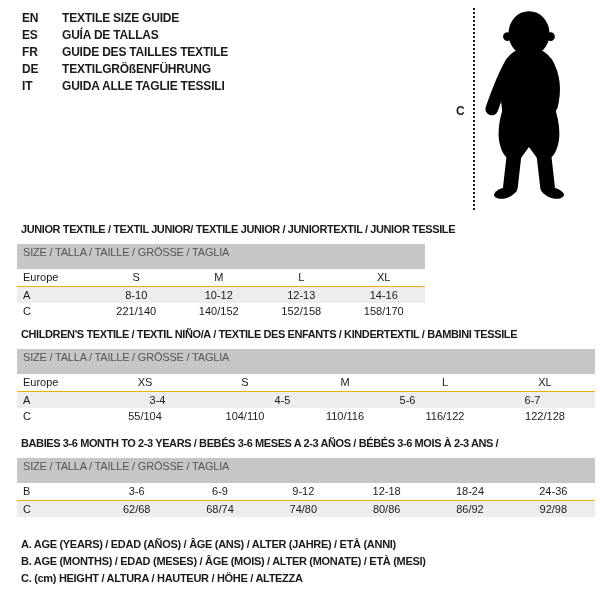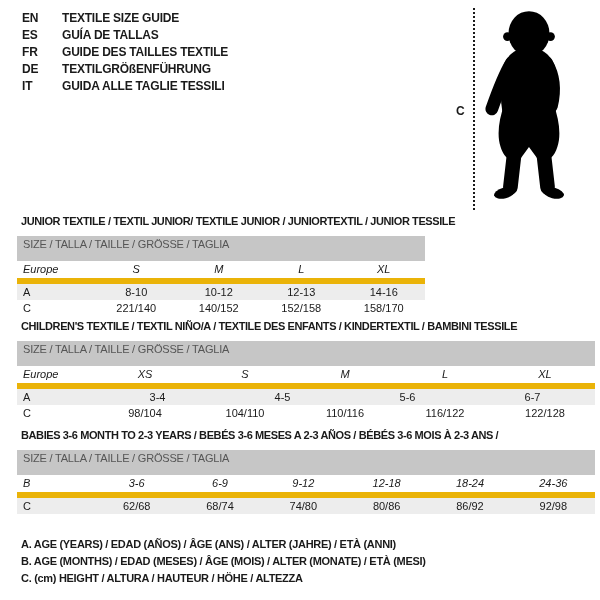--- a/index.html
+++ b/index.html
@@ -15,25 +15,25 @@
   .dotline{position:absolute;left:473px;top:8px;height:202px;border-left:2px dotted #1a1a1a;}
   .figlabel{position:absolute;left:456px;top:104px;font-weight:bold;font-size:12px;}
   .baby{position:absolute;left:484px;top:6px;}
 
   
   .tsec{position:absolute;left:17px;}
   .tsec1{top:214px;width:408px;}
   .tsec2{top:319px;width:578px;}
   .tsec3{top:428px;width:578px;}
   .ttitle{font-weight:bold;font-size:11px;line-height:14px;letter-spacing:-0.4px;
-          margin:0 0 8px 4px;white-space:nowrap;}
+          margin:8px 0 8px 4px;white-space:nowrap;}
   .tbar{background:#c6c6c6;color:#555555;font-size:11px;line-height:16px;height:25px;
         padding-left:6px;letter-spacing:-0.2px;}
   .trow{display:flex;font-size:11px;line-height:16px;}
-  .trow.first{line-height:17px;border-bottom:6px solid #eab308;font-style:italic;}
+  .trow.first{line-height:17px;border-bottom:1px solid #eab308;}
   .trow.shaded{background:#ededed;}
   .tlabel{width:72px;padding-left:6px;}
   .tcell{flex:1;text-align:center;}
 
   
   .legend{position:absolute;left:21px;top:536px;}
   .legline{font-weight:bold;font-size:11px;line-height:17px;letter-spacing:-0.3px;white-space:nowrap;}
 </style>
 </head>
 <body>
@@ -123,21 +123,21 @@
         </div>
         <div class="trow shaded">
           <div class="tlabel">A</div>
           <div class="tcell">3-4</div>
           <div class="tcell">4-5</div>
           <div class="tcell">5-6</div>
           <div class="tcell">6-7</div>
         </div>
         <div class="trow">
           <div class="tlabel">C</div>
-          <div class="tcell">98/104</div>
+          <div class="tcell">55/104</div>
           <div class="tcell">104/110</div>
           <div class="tcell">110/116</div>
           <div class="tcell">116/122</div>
           <div class="tcell">122/128</div>
         </div>
       </div>
       <div class="tsec tsec3">
         <div class="ttitle">
           <div>BABIES 3-6 MONTH TO 2-3 YEARS / BEBÉS 3-6 MESES A 2-3 AÑOS / BÉBÉS 3-6 MOIS À 2-3 ANS /</div>
         </div>

